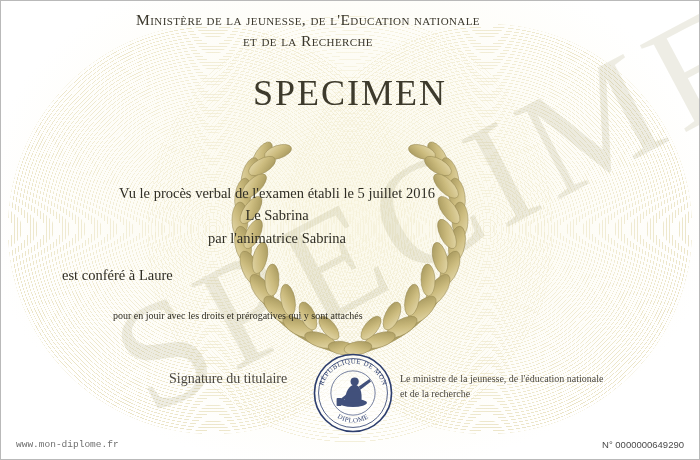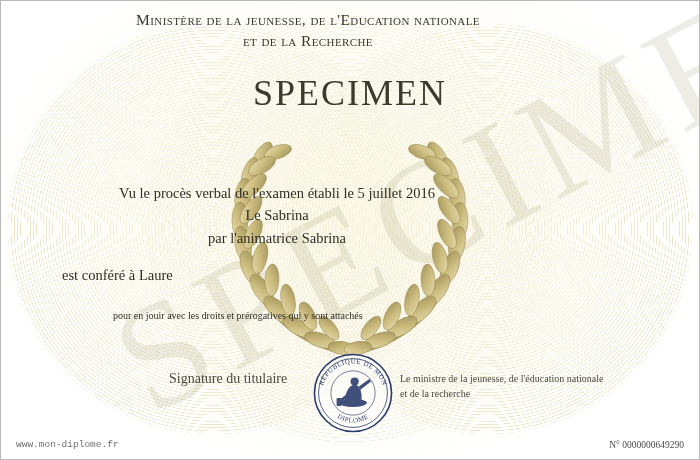--- a/index.html
+++ b/index.html
@@ -190,21 +190,21 @@
     left: 16px;
     bottom: 10px;
     font-family: Liberation Mono, monospace;
     font-size: 9.5px;
     color: #6f6f6f;
   }
   .footer-right {
     position: absolute;
     right: 16px;
     bottom: 10px;
-    font-family: Liberation Serif, serif;
+    font-family: Liberation Sans, sans-serif;
     font-size: 9.5px;
     color: #4a4a4a;
   }
 </style>
 </head>
 <body>
 
 <div id="page">
 
   <div class="bg-layer">

